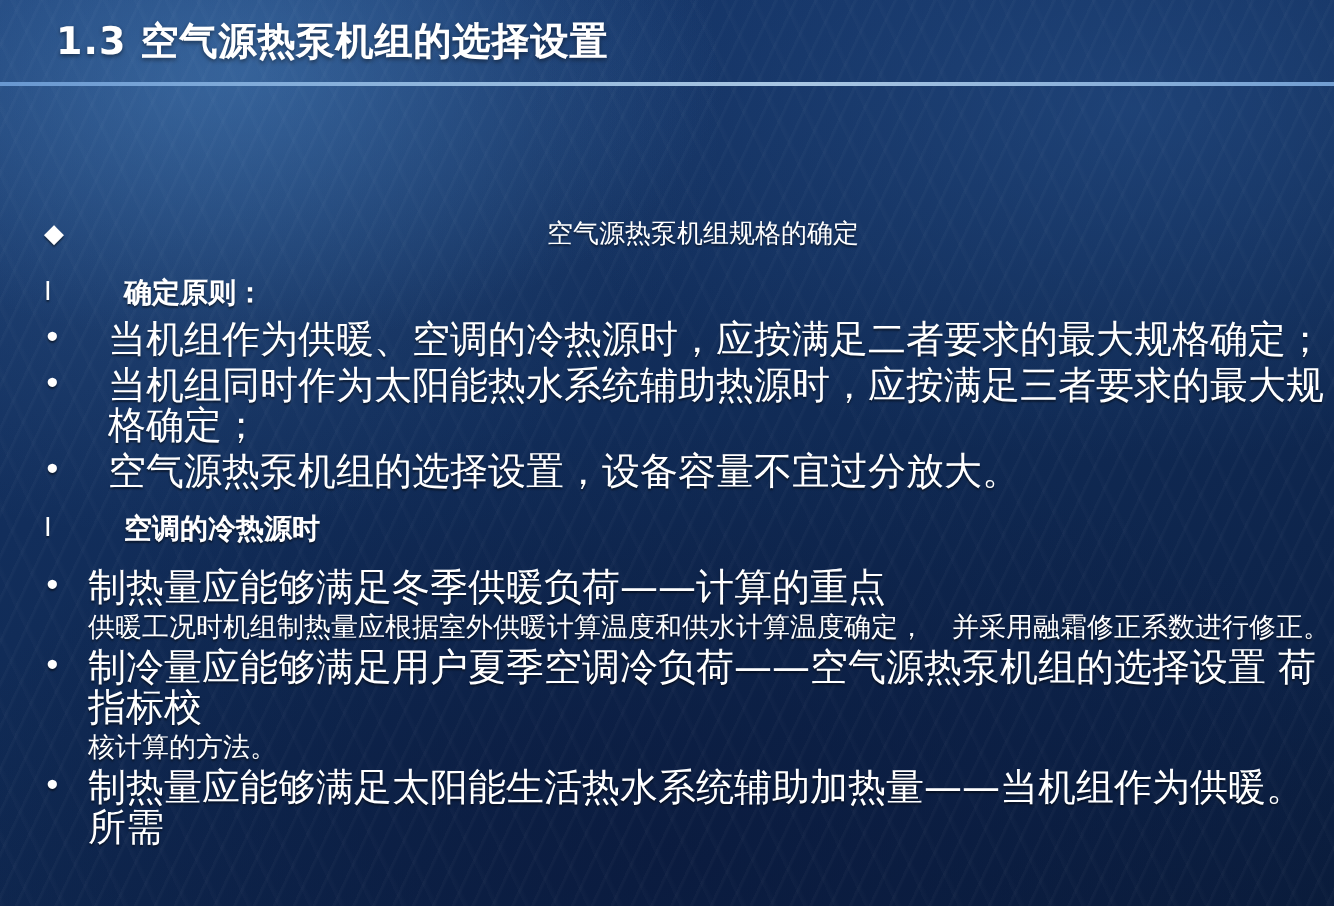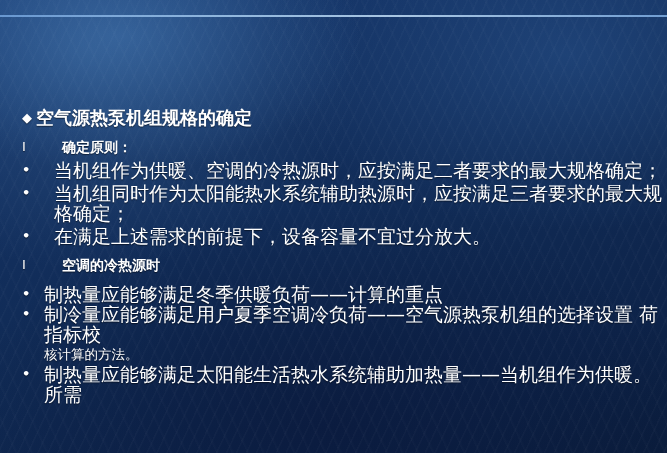--- a/index.html
+++ b/index.html
@@ -92,21 +92,21 @@
   .txt {
     flex: 1 1 auto;
   }
 
   
   .l-head {
     padding-left: 22px;
     margin-bottom: 10px;
   }
   .l-head .marker { width: 14px; font-size: 13px; line-height: 19px; }
-  .l-head .txt { font-size: 18px; font-weight: bold; line-height: 19px; }
+  .l-head .txt { font-size: 13px; font-weight: normal; line-height: 19px; text-align: center; }
 
   
   .l-roman {
     padding-left: 22px;
     margin-bottom: 3px;
   }
   .l-roman .marker { width: 22px; font-size: 13px; line-height: 20px; font-weight: normal; }
   .l-roman .txt { font-size: 14px; font-weight: bold; line-height: 20px; padding-left: 18px; }
 
   
@@ -134,20 +134,21 @@
     text-shadow: 0 1px 1px rgba(0,0,0,0.5);
   }
   .gap-sm { height: 6px; }
 </style>
 </head>
 <body>
 
 <div class="slide">
 
   <div class="title-row">
+    <div class="title-text">1.3  空气源热泵机组的选择设置</div>
     <div class="title-rule"></div>
   </div>
 
   <div class="body">
 
     <div class="line l-head">
       <div class="marker">◆</div>
       <div class="txt">空气源热泵机组规格的确定</div>
     </div>
 
@@ -161,36 +162,37 @@
       <div class="txt">当机组作为供暖、空调的冷热源时，应按满足二者要求的最大规格确定；</div>
     </div>
 
     <div class="line l-bullet">
       <div class="marker">•</div>
       <div class="txt">当机组同时作为太阳能热水系统辅助热源时，应按满足三者要求的最大规格确定；</div>
     </div>
 
     <div class="line l-bullet">
       <div class="marker">•</div>
-      <div class="txt">在满足上述需求的前提下，设备容量不宜过分放大。</div>
+      <div class="txt">空气源热泵机组的选择设置，设备容量不宜过分放大。</div>
     </div>
 
     <div class="gap-sm"></div>
 
     <div class="line l-roman">
       <div class="marker">I</div>
       <div class="txt">空调的冷热源时</div>
     </div>
 
     <div class="gap-sm"></div>
 
     <div class="line l-bullet2">
       <div class="marker">•</div>
       <div class="txt">制热量应能够满足冬季供暖负荷——计算的重点</div>
     </div>
+    <div class="l-cont">供暖工况时机组制热量应根据室外供暖计算温度和供水计算温度确定，　并采用融霜修正系数进行修正。</div>
 
     <div class="line l-bullet2">
       <div class="marker">•</div>
       <div class="txt">制冷量应能够满足用户夏季空调冷负荷——空气源热泵机组的选择设置 荷指标校</div>
     </div>
     <div class="l-cont">核计算的方法。</div>
 
     <div class="line l-bullet2">
       <div class="marker">•</div>
       <div class="txt">制热量应能够满足太阳能生活热水系统辅助加热量——当机组作为供暖。 所需</div>

